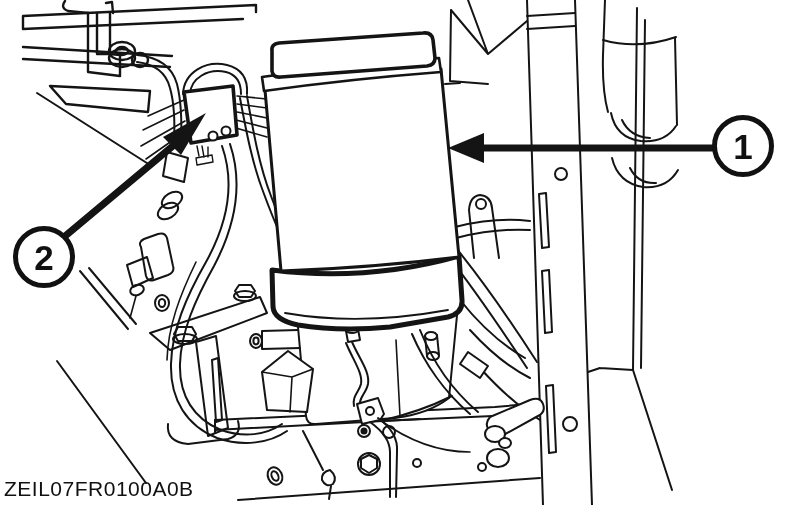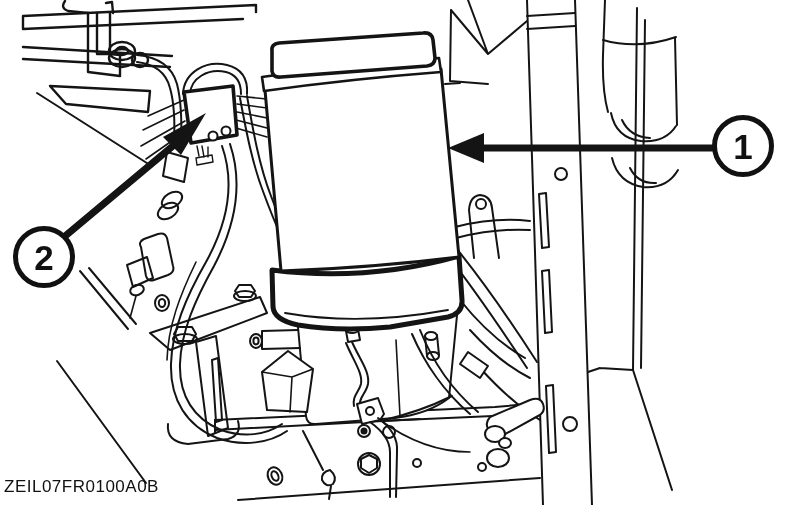--- a/index.html
+++ b/index.html
@@ -5,21 +5,21 @@
   html,body{margin:0;padding:0;background:#fff;}
   .stage{position:relative;width:800px;height:505px;background:#ffffff;overflow:hidden;
          font-family:"Liberation Sans", sans-serif;}
   .stage svg{position:absolute;left:0;top:0;}
   .callout{position:absolute;width:62px;height:62px;box-sizing:border-box;
            border:5px solid #111;border-radius:50%;background:#fff;color:#111;
            display:flex;align-items:center;justify-content:center;
            font-size:35px;font-weight:bold;line-height:1;}
   .callout-1{left:712px;top:115px;}
   .callout-2{left:13px;top:226px;}
-  .figure-code{position:absolute;left:4px;top:477px;font-size:17px;color:#111;
+  .figure-code{position:absolute;left:4px;top:477px;font-size:21px;color:#111;
                letter-spacing:.5px;white-space:nowrap;}
 </style>
 </head>
 <body>
 
 <div class="stage">
 
 <svg width="800" height="505" viewBox="0 0 800 505" stroke="#141414" fill="none" stroke-width="2" stroke-linecap="round" stroke-linejoin="round">
 
   <g>

